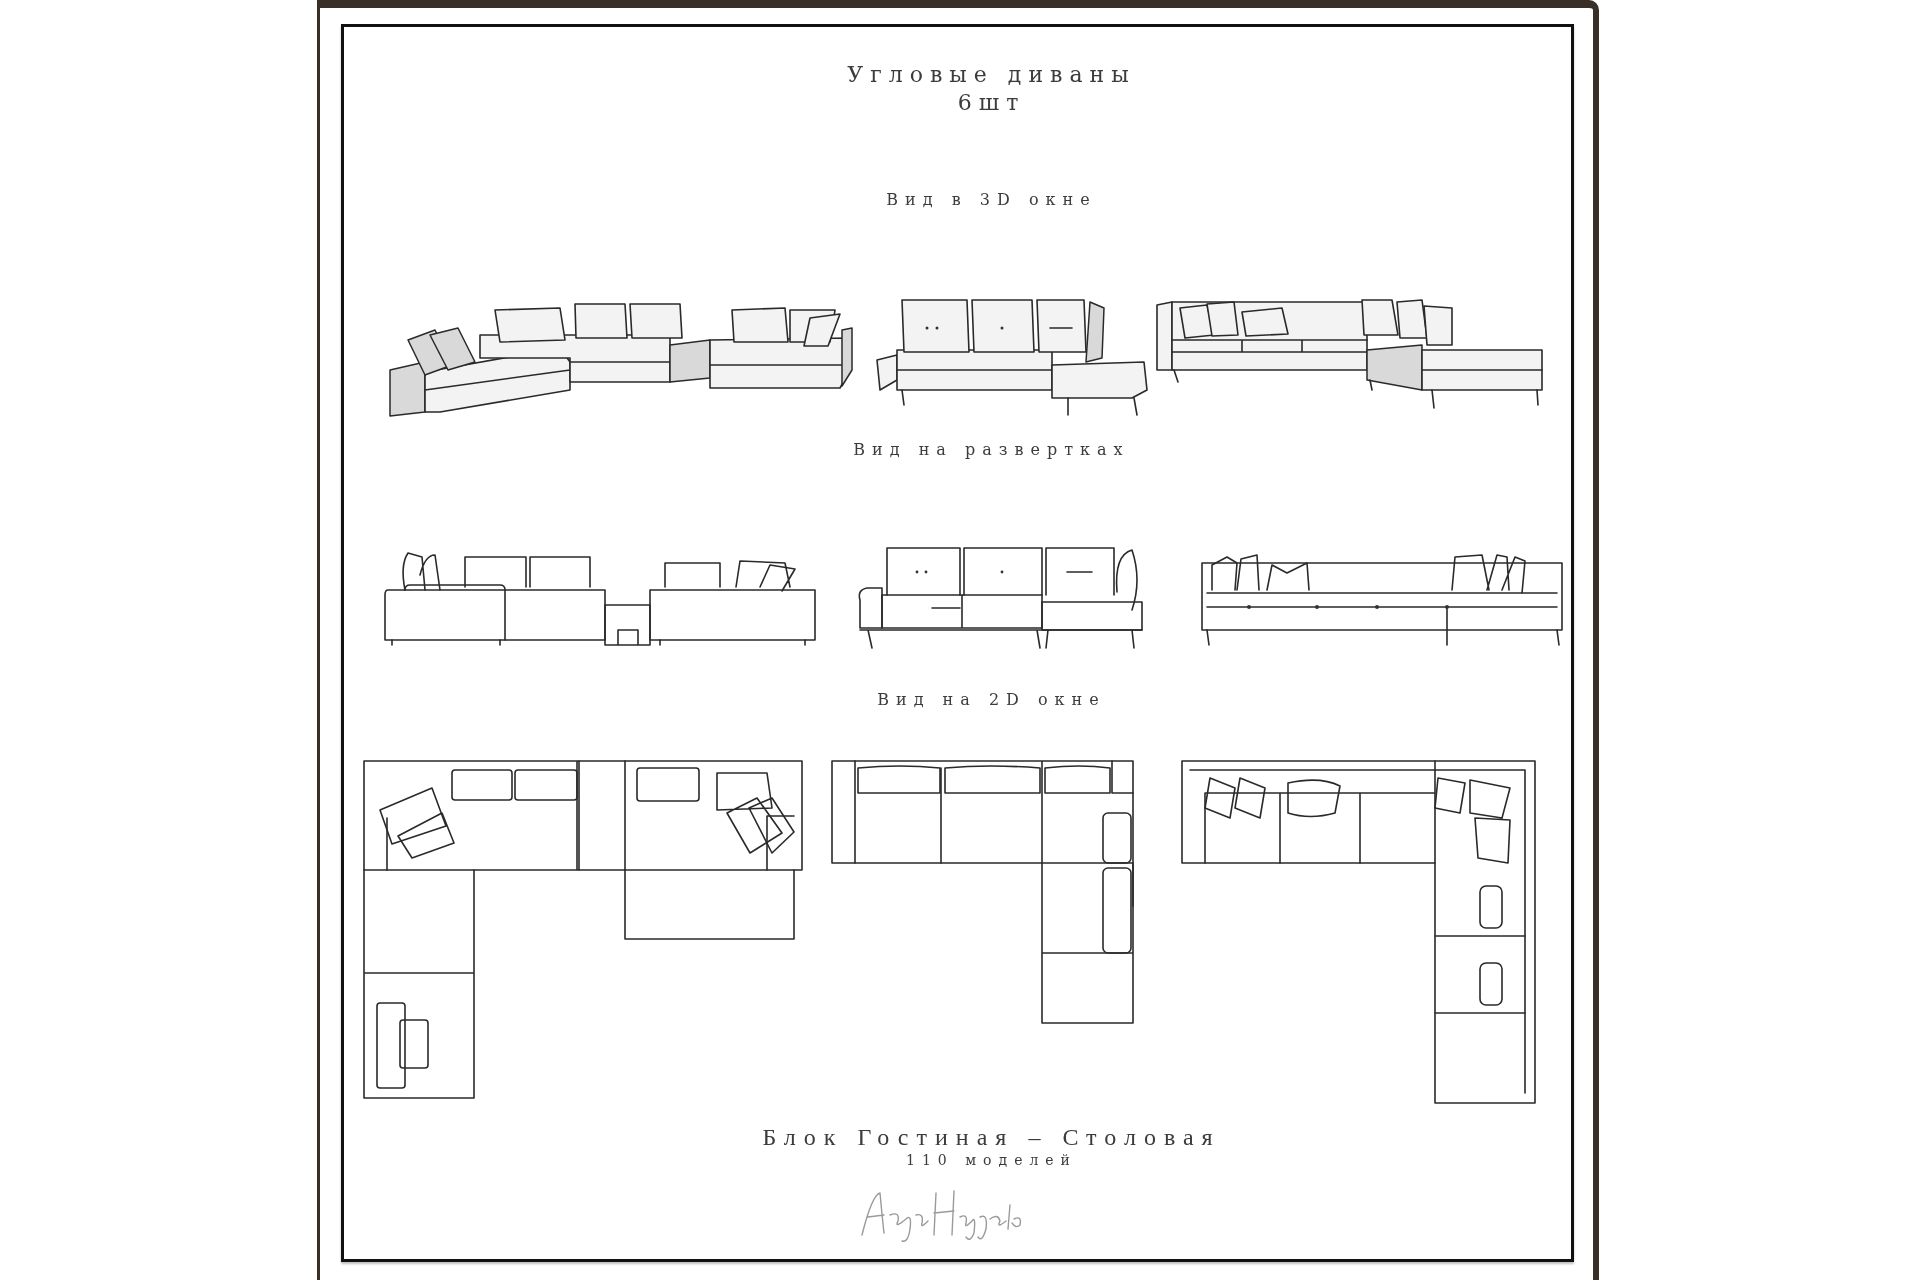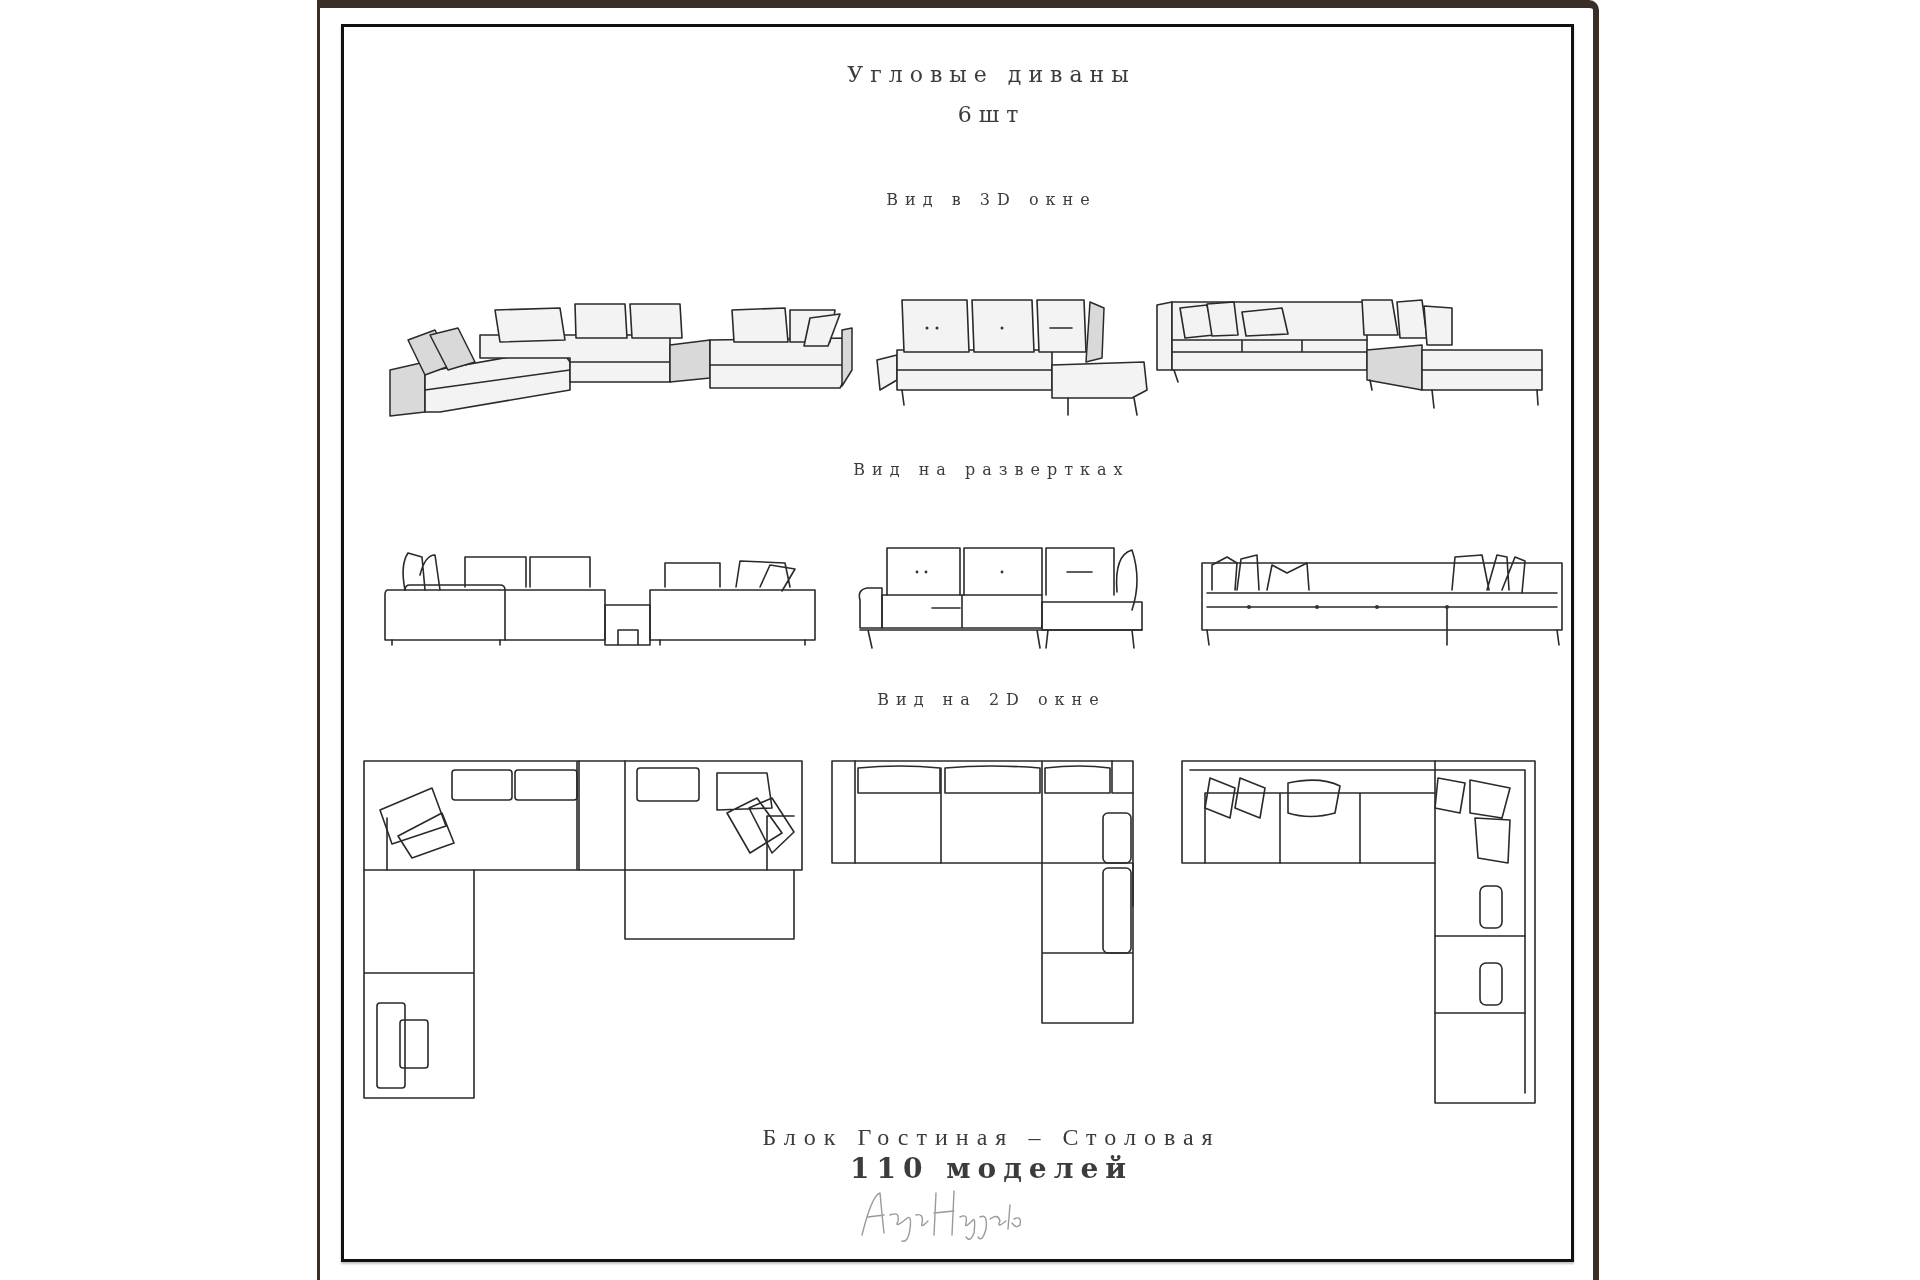--- a/index.html
+++ b/index.html
@@ -6,27 +6,27 @@
   body { width:1920px; height:1280px; background:#ffffff; position:relative; overflow:hidden;
          font-family:"DejaVu Serif", serif; color:#333; }
   .outer-frame { position:absolute; left:317px; top:0; width:1282px; height:1290px;
                  border-top:8px solid #3a2f27; border-right:6px solid #3a2f27;
                  border-left:3px solid #3a2f27; border-radius:0 10px 0 0; box-sizing:border-box; background:#fff; }
   .inner-border { position:absolute; left:341px; top:24px; width:1233px; height:1238px;
                   border:3px solid #111; box-sizing:border-box; box-shadow:0 2px 2px rgba(0,0,0,.25); }
   .txt { position:absolute; left:341px; width:1301px; text-align:center; letter-spacing:7px;
          color:#3c3c3c; font-family:"DejaVu Serif", serif; white-space:nowrap; }
   .t-title { top:62px; font-size:22px; }
-  .t-count { top:90px; font-size:22px;margin-top:12px; }
+  .t-count { top:90px; font-size:22px; }
   .t-sec { font-size:16px; }
   .t-s1 { top:190px; }
-  .t-s2 { top:460px; }
+  .t-s2 { top:440px; }
   .t-s3 { top:690px; }
   .t-foot1 { top:1124px; font-size:24px; letter-spacing:8px;font-family:Liberation Serif, serif; }
-  .t-foot2 { top:1152px; font-size:28px;font-weight:bold; }
+  .t-foot2 { top:1152px; font-size:14px; }
   .signature { position:absolute; left:850px; top:1185px; width:180px; height:60px; }
   svg.drawing { position:absolute; overflow:visible; }
   .ln { fill:none; stroke:#2a2a2a; stroke-width:1.6; stroke-linejoin:round; stroke-linecap:round; }
   .ln-fill { fill:#f3f3f3; stroke:#2a2a2a; stroke-width:1.6; stroke-linejoin:round; }
   .ln-shade { fill:#d9d9d9; stroke:#2a2a2a; stroke-width:1.5; stroke-linejoin:round; }
 </style>
 </head>
 <body>
 
 <div class="outer-frame"></div>

